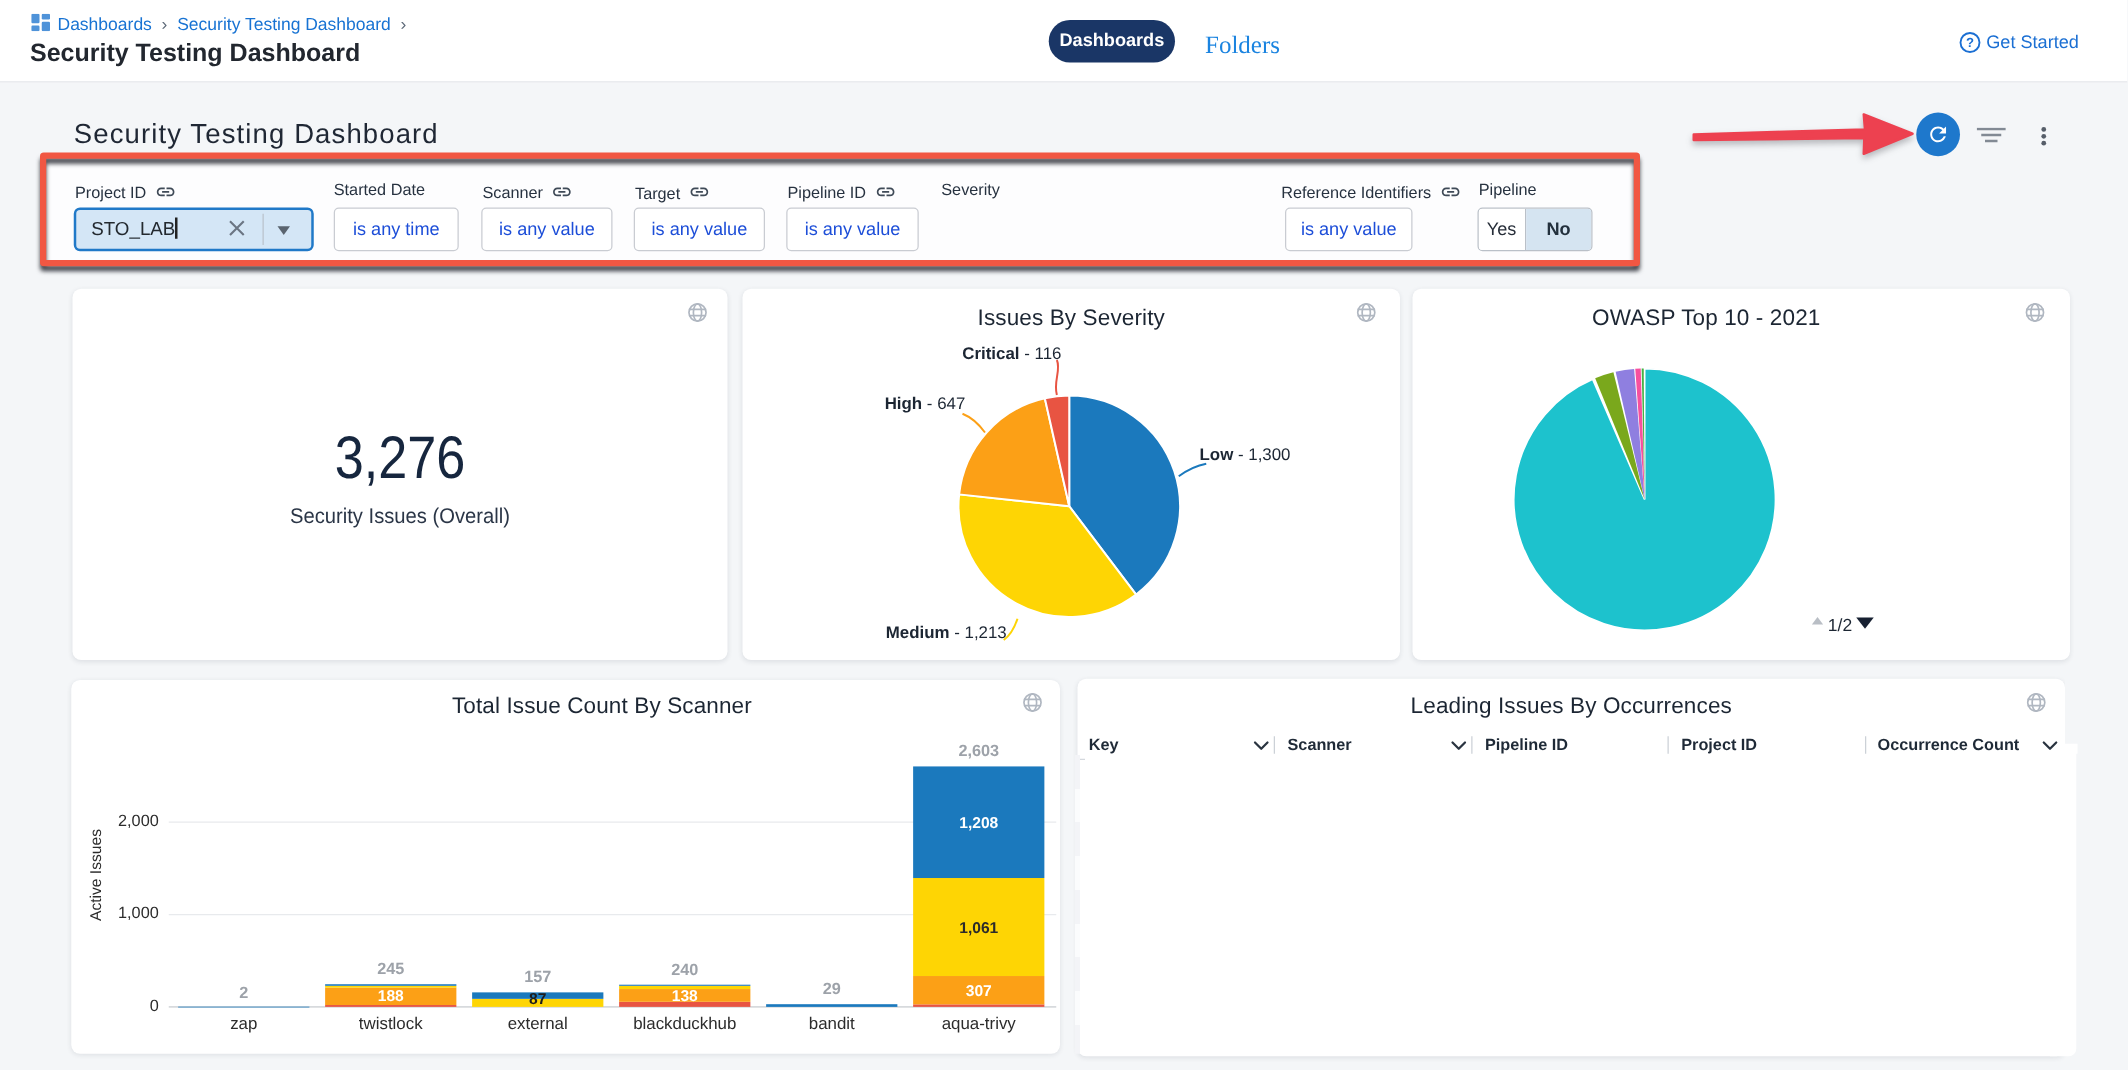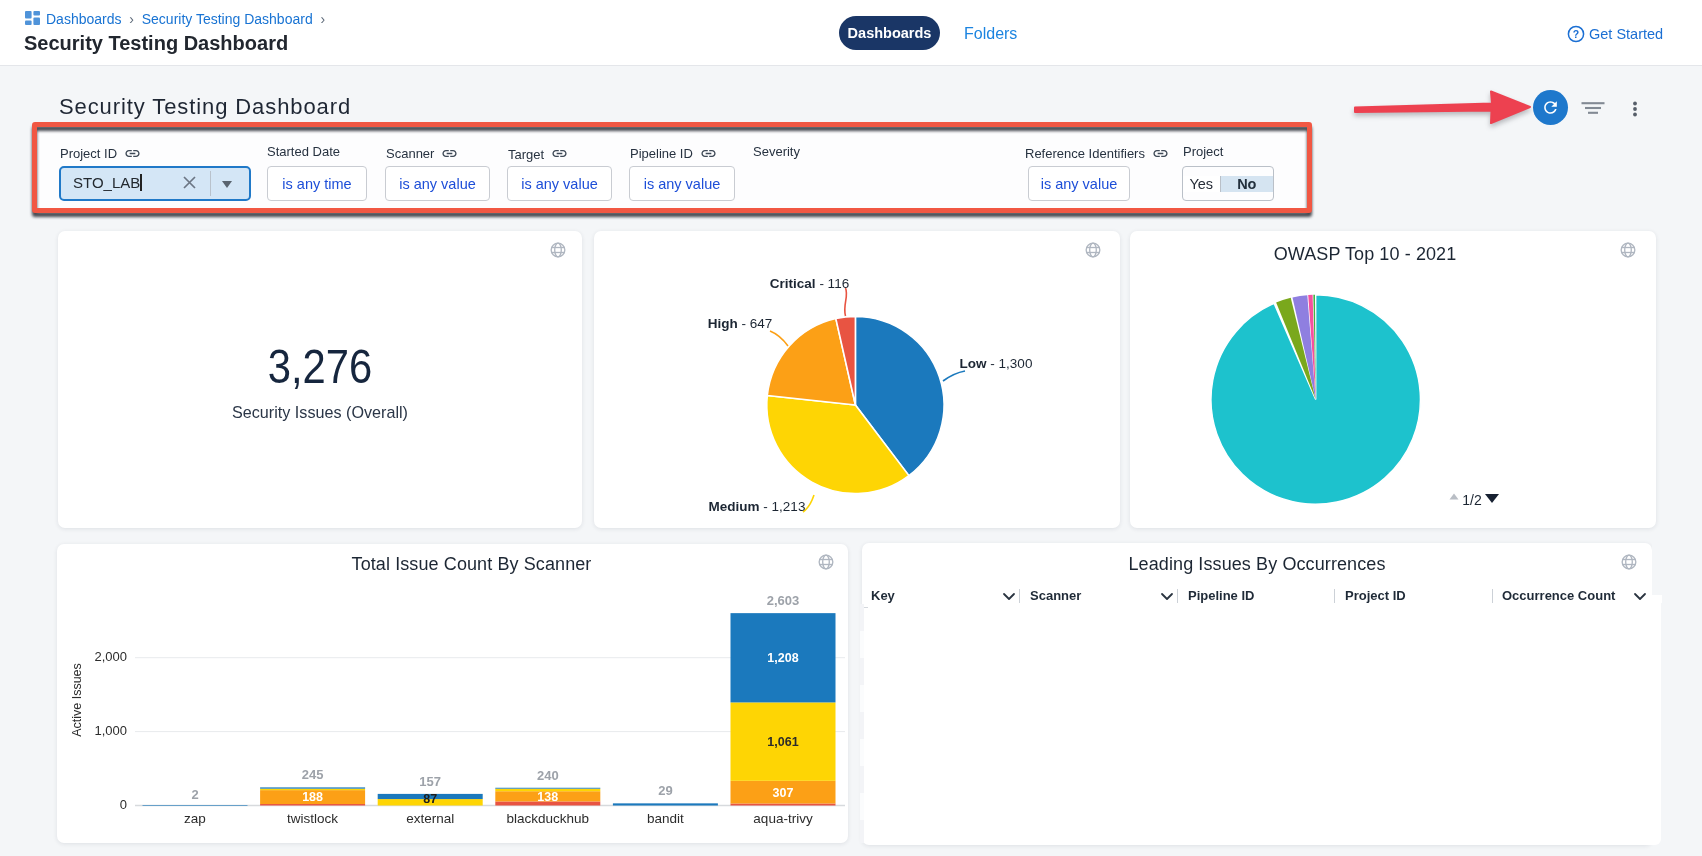--- a/index.html
+++ b/index.html
@@ -21,21 +21,21 @@
   <svg class="abs" style="left:25px;top:11px;" width="15" height="14" viewBox="0 0 15 14">
     <rect x="0" y="0" width="6.6" height="7.6" rx="1" fill="#4f93d9"></rect>
     <rect x="0" y="9.4" width="6.6" height="4.6" rx="1" fill="#4f93d9"></rect>
     <rect x="8.4" y="0" width="6.6" height="4.6" rx="1" fill="#4f93d9"></rect>
     <rect x="8.4" y="6.4" width="6.6" height="7.6" rx="1" fill="#4f93d9"></rect>
   </svg>
   <div class="abs" style="left:46px;top:11px;font-size:14px;color:#1873d3;">Dashboards&nbsp; <span style="color:#5f6b7a;">›</span> &nbsp;Security Testing Dashboard&nbsp; <span style="color:#5f6b7a;">›</span></div>
   <div class="abs" style="left:24px;top:32px;font-size:20px;font-weight:bold;color:#22272f;">Security Testing Dashboard</div>
 
   <div class="abs" style="left:839px;top:16px;width:101px;height:34px;background:#1a3666;border-radius:17px;color:#fff;font-size:14.5px;font-weight:bold;display:flex;align-items:center;justify-content:center;">Dashboards</div>
-  <div class="abs" style="left:964px;top:25px;font-size:16px;color:#1b84e0;">Folders</div>
+  <div class="abs" style="left:964px;top:25px;font-size:20px;color:#1b84e0;font-family:Liberation Serif, serif;">Folders</div>
 
   <svg class="abs" style="left:1567px;top:25px;" width="18" height="18" viewBox="0 0 18 18">
     <circle cx="9" cy="9" r="7.6" fill="none" stroke="#1b6fd3" stroke-width="1.5"></circle>
     <text x="9" y="12.7" font-size="10.5" font-weight="bold" fill="#1b6fd3" text-anchor="middle" font-family="Liberation Sans">?</text>
   </svg>
   <div class="abs" style="left:1589px;top:26px;font-size:14.5px;color:#1b6fd3;">Get Started</div>
 
   <div class="abs" style="left:59px;top:94px;font-size:22px;font-weight:500;color:#1f2734;letter-spacing:0.9px;">Security Testing Dashboard</div>
 
   <div class="abs" style="left:1533px;top:90px;width:35px;height:35px;border-radius:50%;background:#1e78cc;"></div>
@@ -90,31 +90,32 @@
       </svg></div>
   <div class="btn" style="left:629px;top:166px;width:106px;">is any value</div>
 
   <div class="flabel" style="left:753px;top:144px;">Severity</div>
 
   <div class="flabel" style="left:1025px;top:144px;">Reference Identifiers <svg width="17" height="17" viewBox="0 0 24 24" style="margin-top:1px;">
         <path d="M3.9 12c0-1.71 1.39-3.1 3.1-3.1h4V7H7c-2.76 0-5 2.24-5 5s2.24 5 5 5h4v-1.9H7c-1.71 0-3.1-1.39-3.1-3.1zM8 13h8v-2H8v2zm9-6h-4v1.9h4c1.71 0 3.1 1.39 3.1 3.1s-1.39 3.1-3.1 3.1h-4V17h4c2.76 0 5-2.24 5-5s-2.24-5-5-5z" fill="#3f4a57"></path>
       </svg></div>
   <div class="btn" style="left:1028px;top:166px;width:102px;">is any value</div>
 
-  <div class="flabel" style="left:1183px;top:144px;">Project</div>
-  <div class="abs" style="left:1182px;top:166px;width:92px;height:35px;border:1px solid #bac0c8;border-radius:4px;overflow:hidden;display:flex;align-items:center;">
+  <div class="flabel" style="left:1183px;top:144px;">Pipeline</div>
+  <div class="abs" style="left:1182px;top:166px;width:92px;height:35px;border:1px solid #bac0c8;border-radius:4px;overflow:hidden;display:flex;">
     <div style="width:45px;background:#fff;display:flex;align-items:center;justify-content:center;font-size:14.5px;color:#262d38;border-right:1px solid #bac0c8;">Yes</div>
     <div style="width:63px;background:#d5e4f1;display:flex;align-items:center;justify-content:center;font-size:14.5px;font-weight:bold;color:#23303d;">No</div>
   </div>
 
   <div class="card" style="left:58px;top:231px;width:524px;height:297px;"></div>
   <div class="abs" style="left:58px;top:343px;width:524px;text-align:center;font-size:48px;line-height:48px;color:#16263e;transform:scaleX(0.87);">3,276</div>
   <div class="abs" style="left:58px;top:402px;width:524px;text-align:center;font-size:17px;line-height:21px;color:#2b3647;transform:scaleX(0.95);">Security Issues (Overall)</div>
 
   <div class="card" style="left:594px;top:231px;width:526px;height:297px;"></div>
+  <div class="ctitle" style="left:594px;top:244px;width:526px;">Issues By Severity</div>
   <svg class="abs" style="left:594px;top:231px;" width="526" height="297" viewBox="0 0 526 297">
     <g stroke="#fff" stroke-width="1.6" stroke-linejoin="round">
       <path d="M261.4,174.0 L261.40,85.40 A88.6,88.6 0 0 1 314.90,244.63 Z" fill="#1b79bd"></path>
       <path d="M261.4,174.0 L314.90,244.63 A88.6,88.6 0 0 1 173.31,164.50 Z" fill="#fed504"></path>
       <path d="M261.4,174.0 L173.31,164.50 A88.6,88.6 0 0 1 241.85,87.58 Z" fill="#fca016"></path>
       <path d="M261.4,174.0 L241.85,87.58 A88.6,88.6 0 0 1 261.40,85.40 Z" fill="#e85442"></path>
     </g>
     <path d="M251.5,57 C255,65 248.5,74 251.5,85" fill="none" stroke="#e85442" stroke-width="1.6"></path>
     <path d="M176,100 Q186,104 194,115" fill="none" stroke="#fca016" stroke-width="1.6"></path>
     <path d="M371,140 Q360,142 349,150" fill="none" stroke="#1b79bd" stroke-width="1.6"></path>
@@ -136,21 +137,21 @@
       <path d="M185.7,168.5 L183.32,63.83 A104.7,104.7 0 0 1 184.97,63.80 Z" fill="#46b246"></path>
     </g>
     <g font-family="Liberation Sans">
       <path d="M324 262.5 L328.5 268.5 L319.5 268.5 Z" fill="#b9bec5"></path>
       <text x="342" y="273.5" font-size="14" fill="#1c2633" text-anchor="middle">1/2</text>
       <path d="M355 263 L369 263 L362 272 Z" fill="#172031"></path>
     </g>
   </svg>
 
   <div class="card" style="left:57px;top:544px;width:791px;height:299px;"></div>
-  <div class="ctitle" style="left:60px;top:554px;width:791px;padding-left:32px;">Total Issue Count By Scanner</div>
+  <div class="ctitle" style="left:70px;top:554px;width:791px;padding-left:32px;">Total Issue Count By Scanner</div>
   <svg class="abs" style="left:57px;top:544px;" width="791" height="299" viewBox="0 0 791 299" font-family="Liberation Sans">
     <line x1="78" y1="113.7" x2="788" y2="113.7" stroke="#e8eaed" stroke-width="1"></line>
     <line x1="78" y1="187.6" x2="788" y2="187.6" stroke="#e8eaed" stroke-width="1"></line>
     <line x1="78" y1="261.5" x2="788" y2="261.5" stroke="#d7dadd" stroke-width="1.3"></line>
     <text x="70" y="264.7" font-size="13" fill="#2c2c2c" text-anchor="end">0</text>
     <text x="70" y="190.8" font-size="13" fill="#2c2c2c" text-anchor="end">1,000</text>
     <text x="70" y="116.9" font-size="13" fill="#2c2c2c" text-anchor="end">2,000</text>
     <text x="24" y="156" font-size="12.5" fill="#2c2c2c" text-anchor="middle" transform="rotate(-90 24 156)">Active Issues</text>
     <rect x="85.5" y="261.35" width="105" height="0.60" fill="#1b79bd"></rect>
     <rect x="203.1" y="260.02" width="105" height="1.48" fill="#e85442"></rect>

